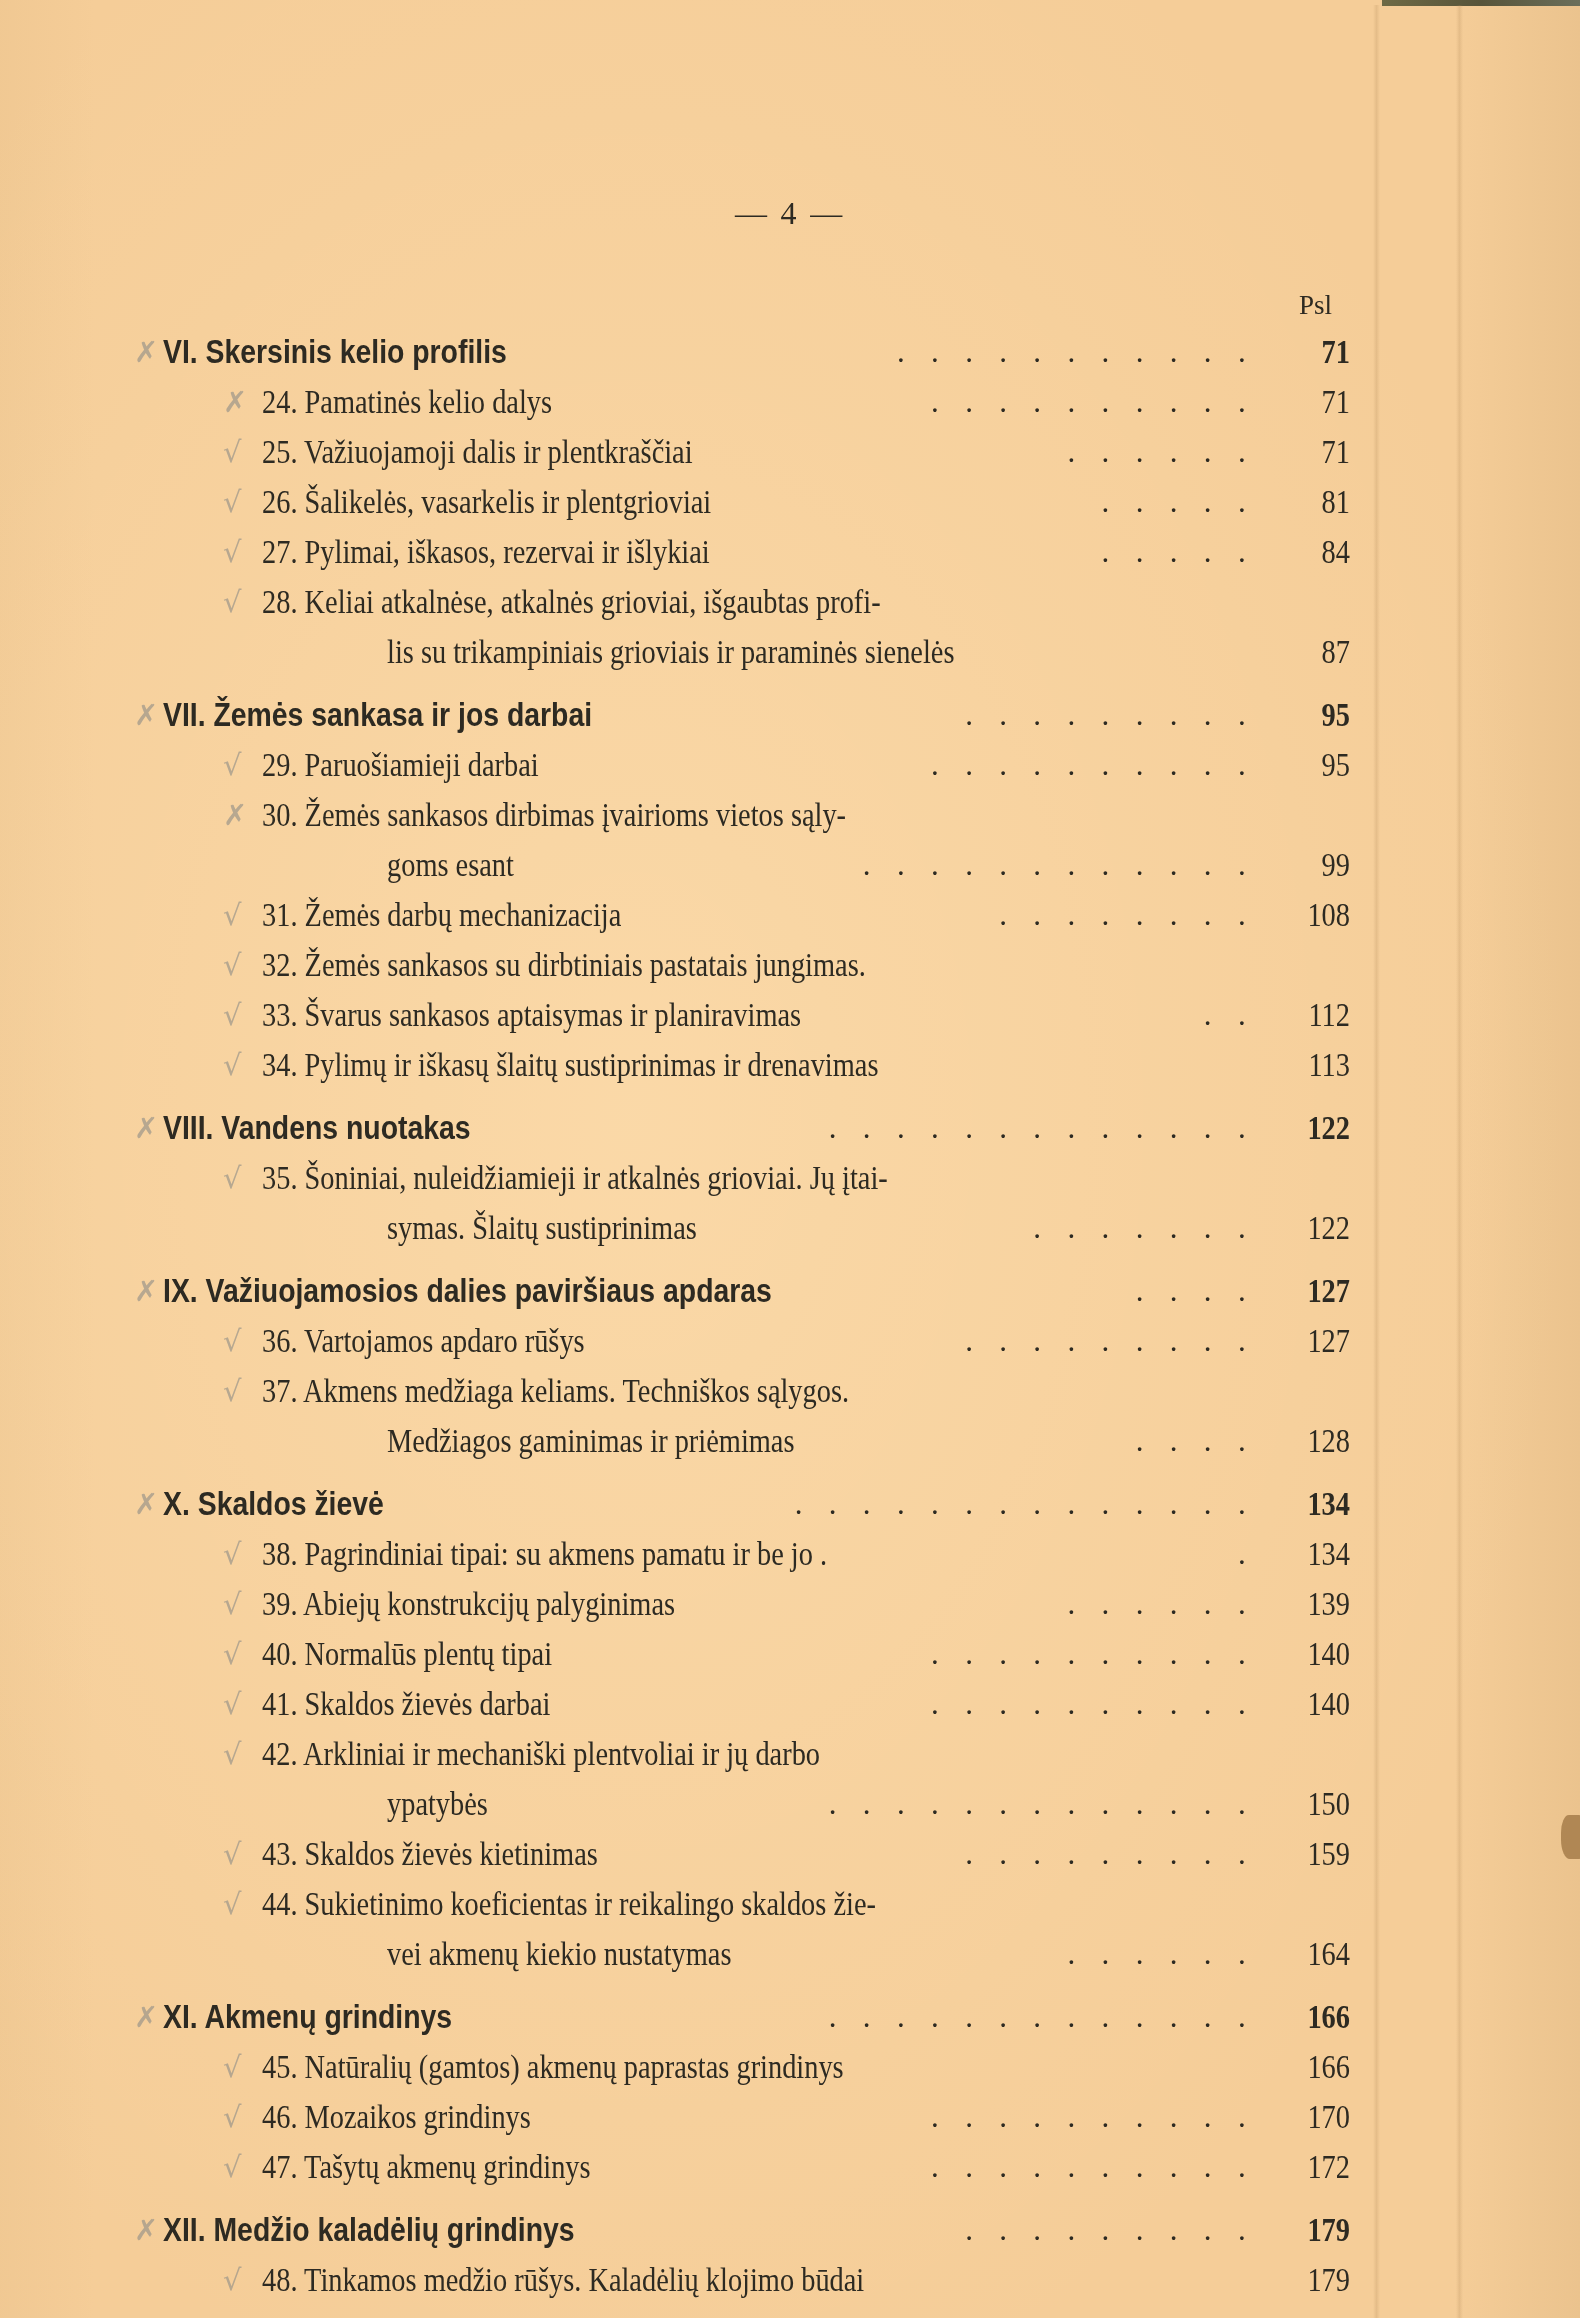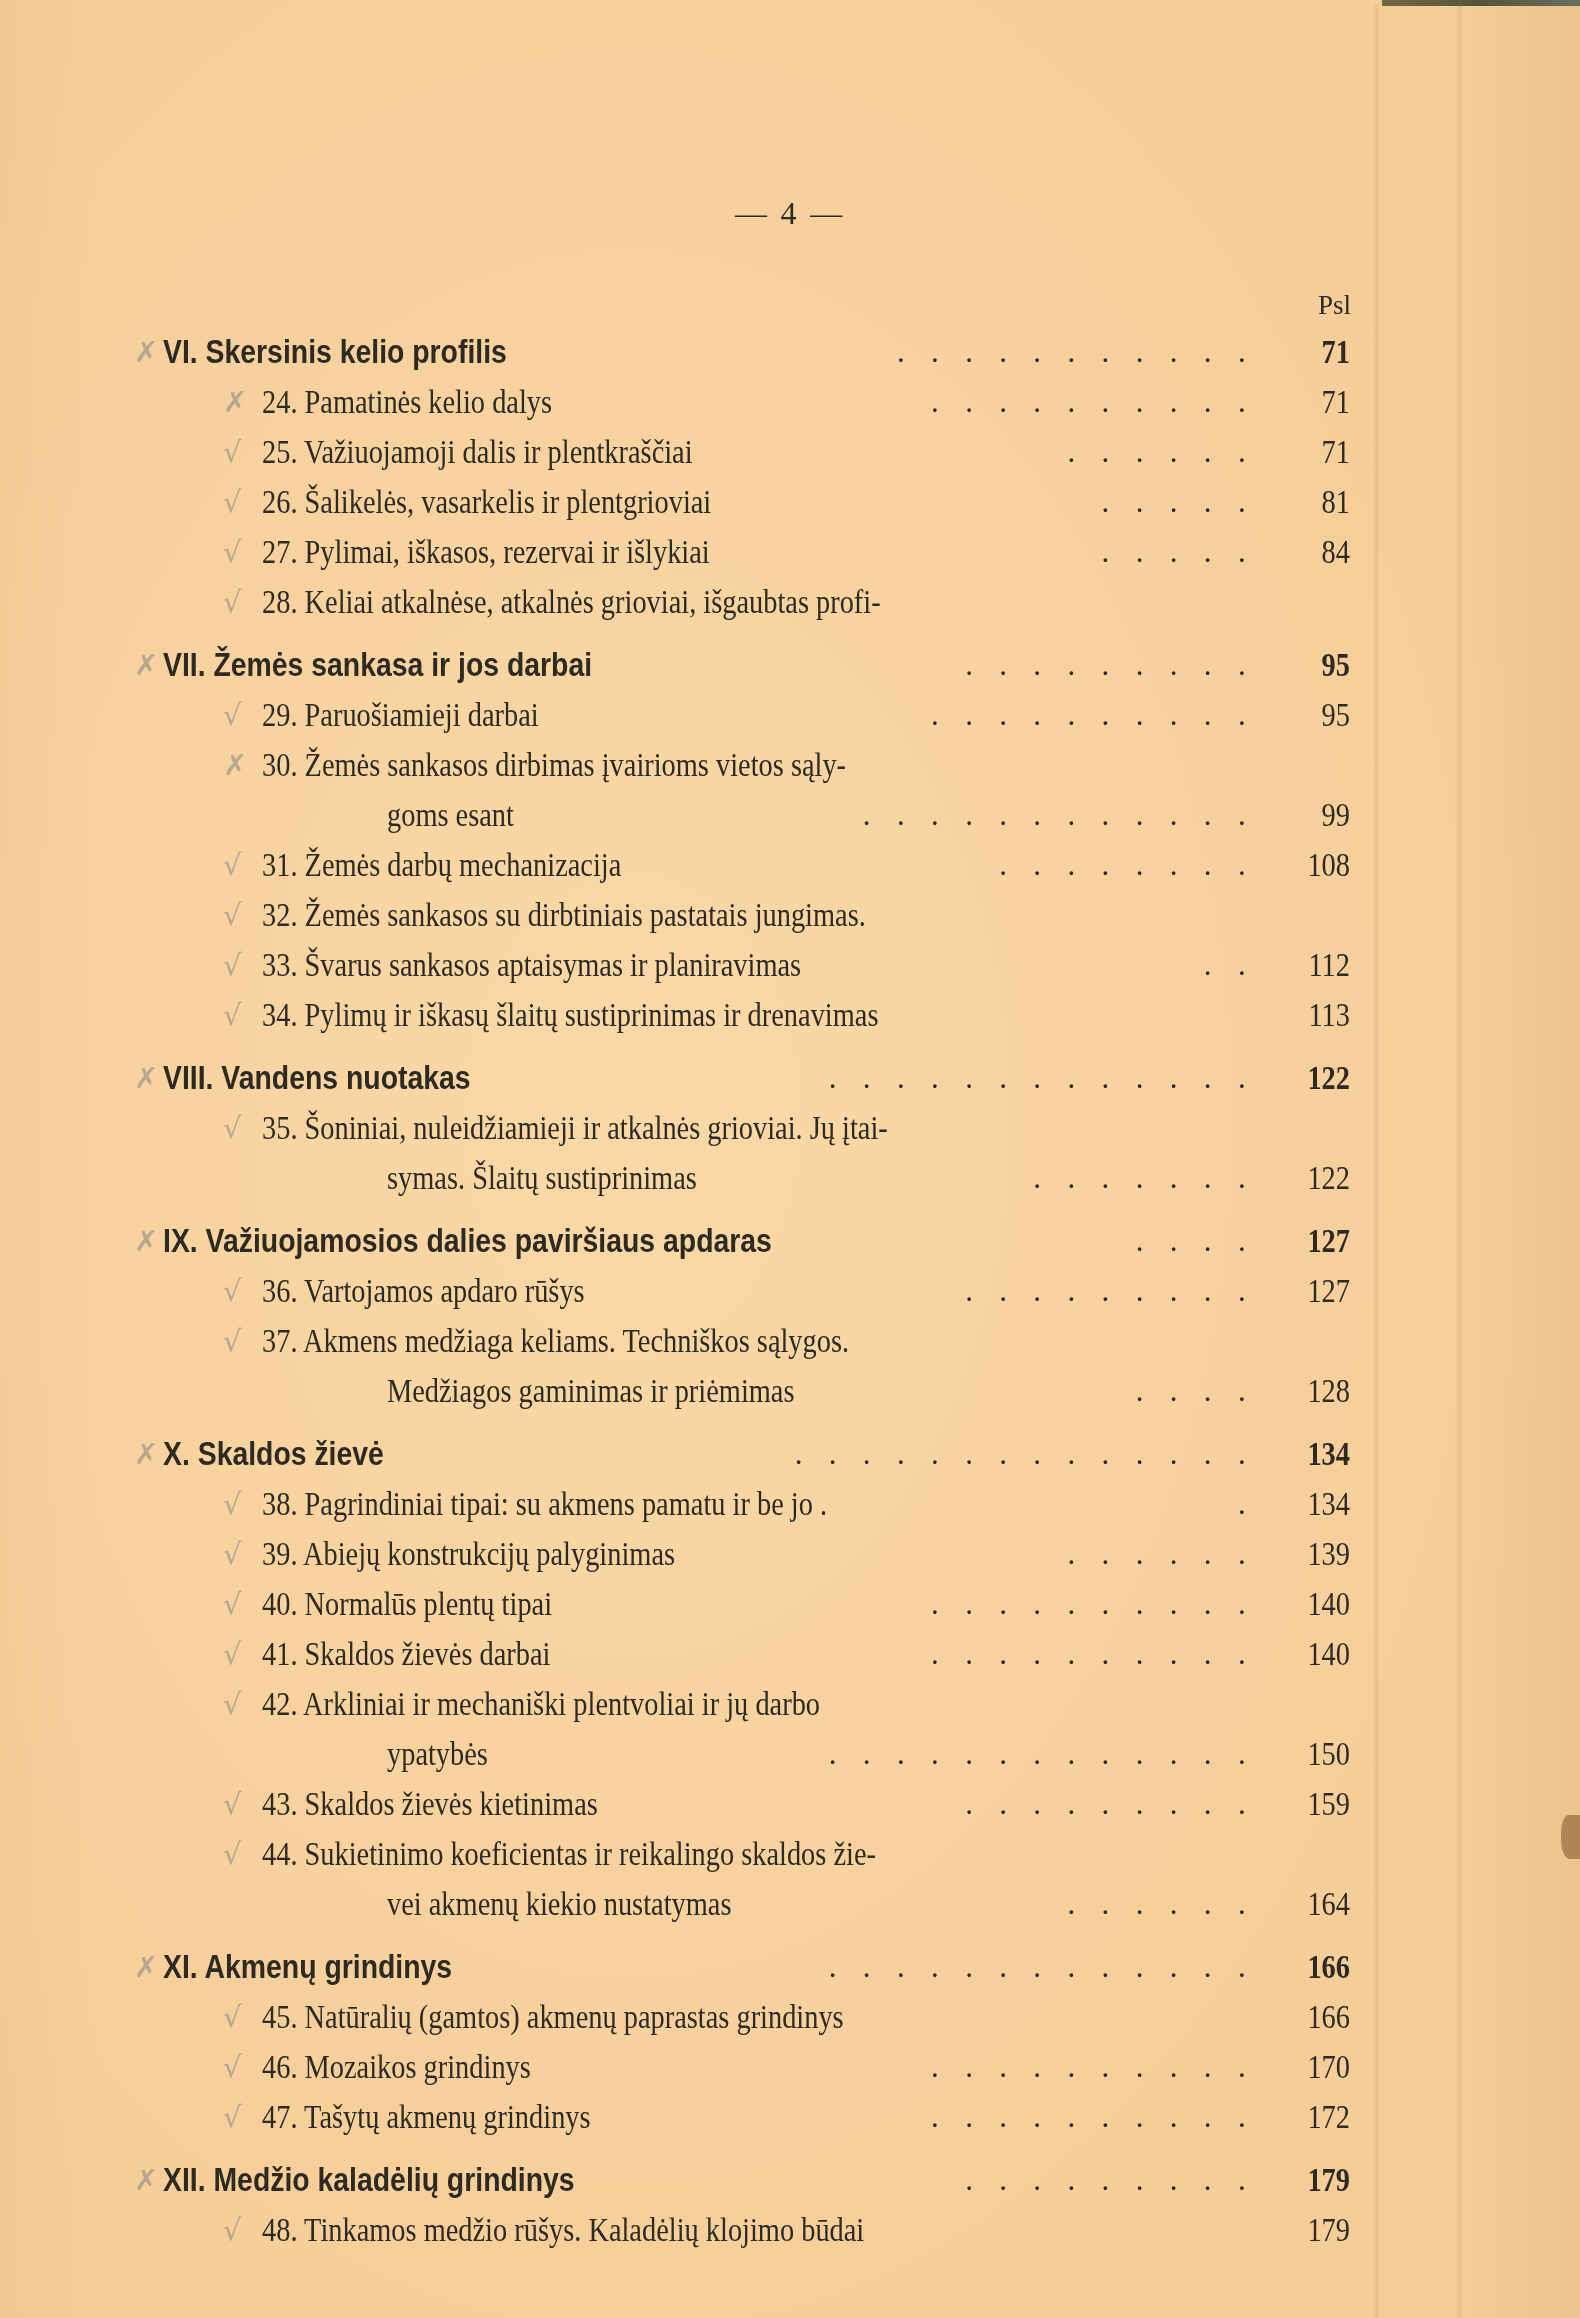--- a/index.html
+++ b/index.html
@@ -23,21 +23,21 @@
   }
   .fold { position: absolute; top: 4.6px; width: 6.5px; height: 2474px;
     background: linear-gradient(90deg, rgba(180,140,90,0), rgba(180,140,90,0.25), rgba(180,140,90,0)); }
   .stain { position: absolute; left: 1561px; top: 1815px; width: 19.5px; height: 44px;
     background: #a67c4a; border-radius: 40% 10% 10% 45%; opacity: .85; }
   .page-number {
     position: absolute; top: 195px; left: 0; width: 1580px; text-align: center;
     font-size: 32px; letter-spacing: 2.8px;
   }
   .psl {
-    position: absolute; top: 290px; right: 229px;
+    position: absolute; top: 290px; right: 248px;
     font-size: 27px;
   }
   .toc {
     position: absolute; top: 327px; left: 0; width: 1580px;
   }
   .row {
     position: relative; height: 50px; font-size: 33px; line-height: 50px;
     white-space: nowrap;
   }
   .row.gap-before { margin-top: 13px; }
@@ -100,20 +100,24 @@
     <div class="row section">
       <span class="pencil">√</span>
       <span class="text">27. Pylimai, iškasos, rezervai ir išlykiai</span>
       <span class="dots" style="right: 325px;">. . . . .</span>
       <span class="page">84</span>
     </div>
     <div class="row section">
       <span class="pencil">√</span>
       <span class="text">28. Keliai atkalnėse, atkalnės grioviai, išgaubtas profi-</span>
     </div>
+    <div class="row cont">
+      <span class="text">lis su trikampiniais grioviais ir paraminės sienelės</span>
+      <span class="page">87</span>
+    </div>
     <div class="row chapter gap-before">
       <span class="pencil">✗</span>
       <span class="text">VII. Žemės sankasa ir jos darbai</span>
       <span class="dots" style="right: 325px;">. . . . . . . . .</span>
       <span class="page">95</span>
     </div>
     <div class="row section">
       <span class="pencil">√</span>
       <span class="text">29. Paruošiamieji darbai</span>
       <span class="dots" style="right: 325px;">. . . . . . . . . .</span>

